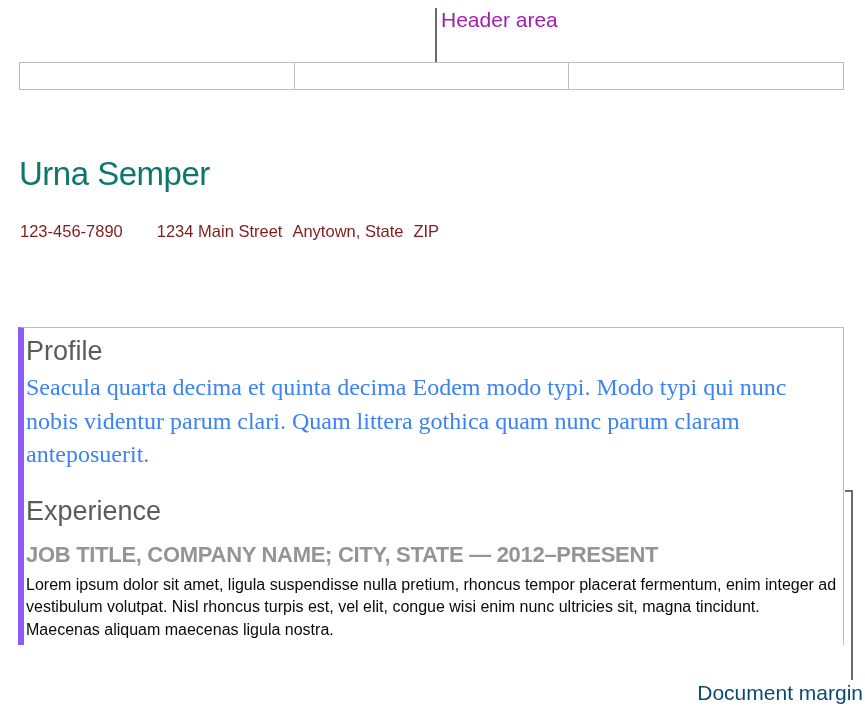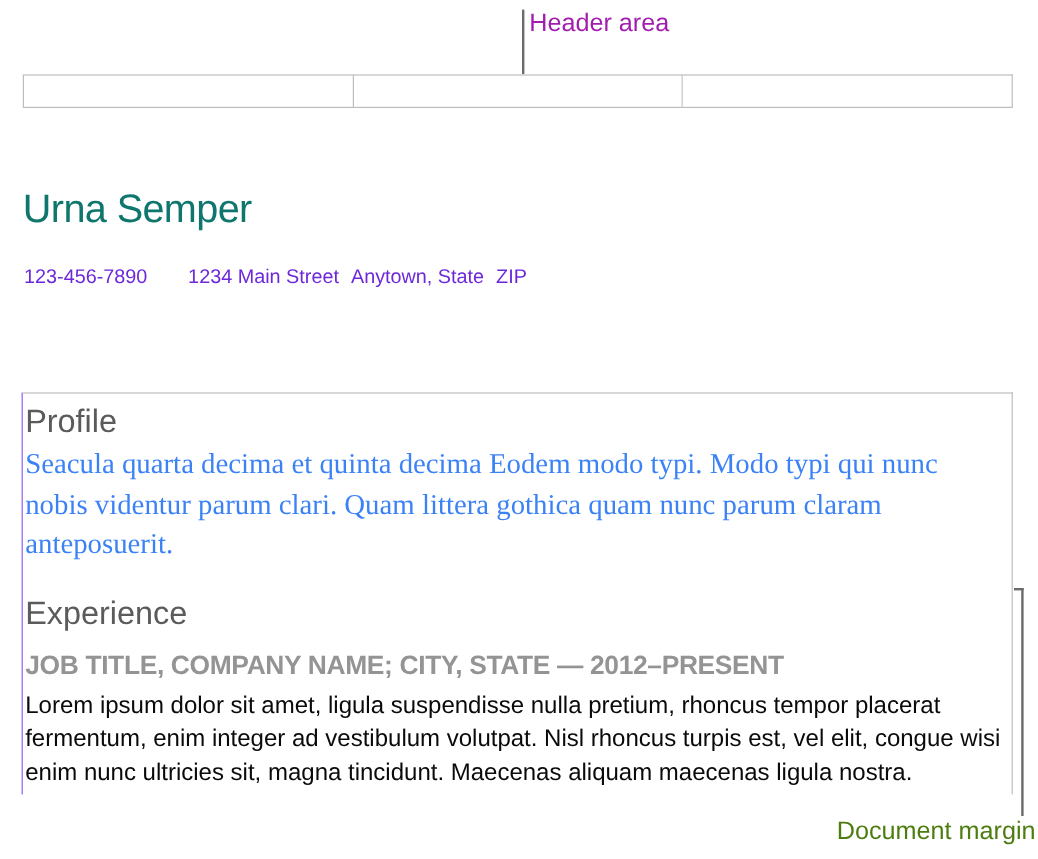--- a/index.html
+++ b/index.html
@@ -54,36 +54,36 @@
       font-size: 33px;
       font-weight: 400;
       color: #0f766e;
       letter-spacing: -0.5px;
     }
     .contact-line {
       position: absolute;
       top: 222px;
       left: 20px;
       font-size: 16.5px;
-      color: #6d28d9;
+      color: #7f1d1d;
       display: flex;
       gap: 34px;
     }
     .contact-line .address {
       display: inline-flex;
       gap: 10px;
       justify-content: space-between;
     }
     .body-area {
       position: absolute;
       top: 327px;
       left: 18px;
       width: 826px;
       border-top: 1px solid #bdbdbd;
-      border-left: 1px solid #8b5cf6;
+      border-left: 6px solid #8b5cf6;
       border-right: 1px solid #bdbdbd;
       padding: 8px 6px 0 2px;
     }
     .section-heading {
       font-size: 27px;
       font-weight: 400;
       color: #5b5b5b;
       margin-bottom: 4px;
     }
     .section-text {
@@ -96,31 +96,31 @@
     .job-line {
       font-size: 22px;
       font-weight: 700;
       color: #949494;
       letter-spacing: -0.3px;
       margin-bottom: 6px;
       text-transform: uppercase;
       margin-top: 15px;
     }
     .job-desc {
-      font-size: 20px;
+      font-size: 16px;
       line-height: 1.4;
       color: #0a0a0a;
       margin-bottom: 4px;
     }
     .margin-callout {
       position: absolute;
       top: 681px;
       right: 2px;
       font-size: 21px;
-      color: #4d7c0f;
+      color: #0c4a6e;
     }
     .margin-callout-line {
       position: absolute;
       top: 490px;
       left: 851px;
       width: 2px;
       height: 190px;
       background: #6b6b6b;
     }
     .margin-callout-tick {

